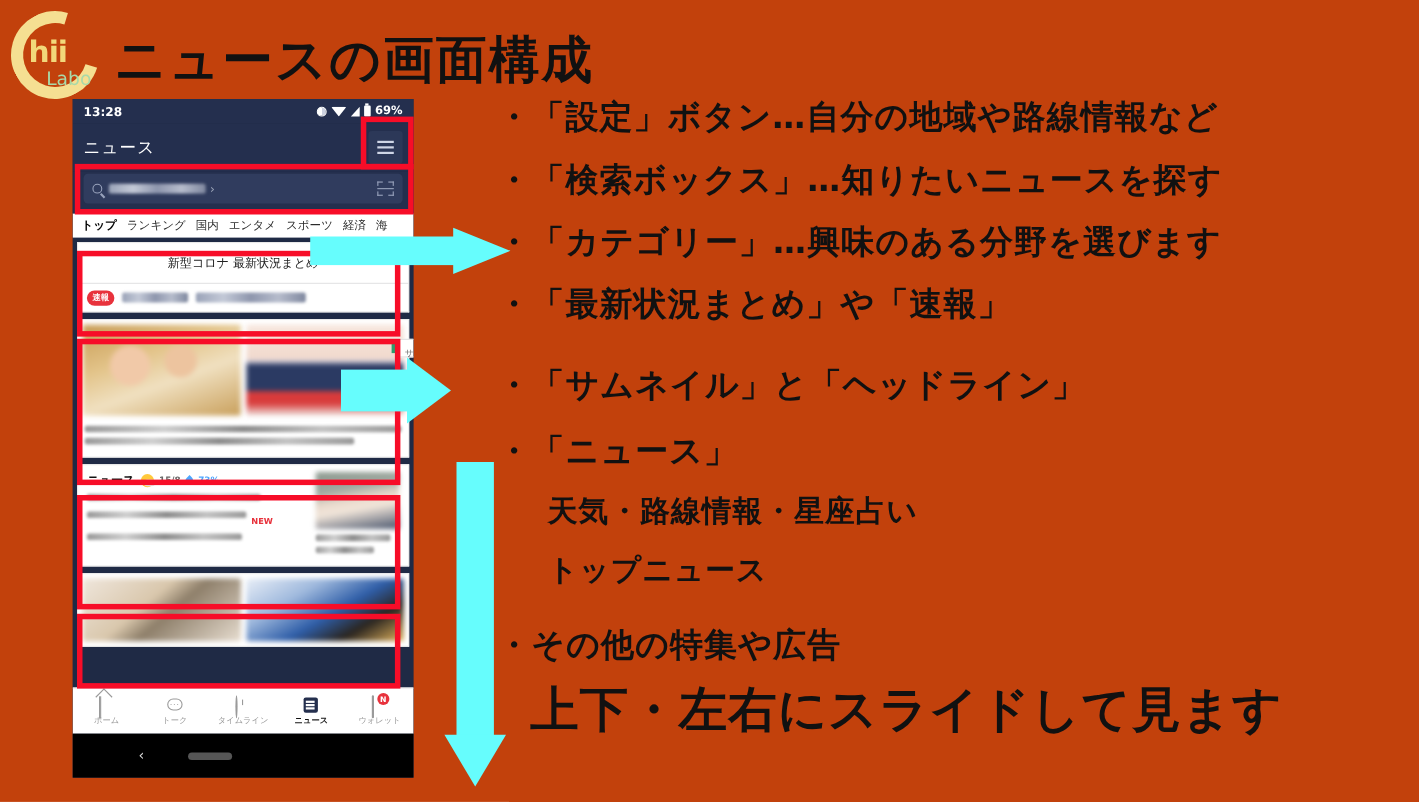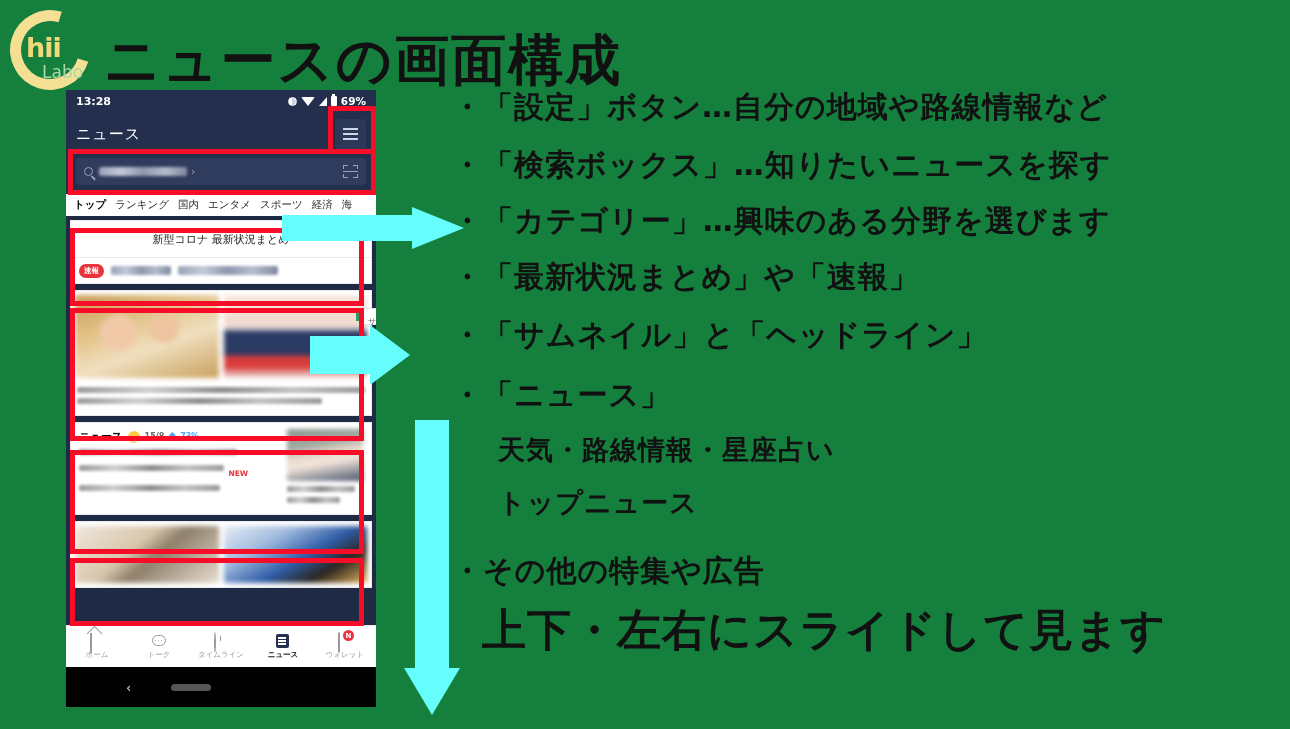--- a/index.html
+++ b/index.html
@@ -2,21 +2,21 @@
 <html><head>
 <meta charset="utf-8">
 <style>
   * { box-sizing: border-box; margin: 0; padding: 0; }
   html, body {
     width: 1290px; height: 729px;
     background: #ffffff;
     font-family: "DejaVu Sans", sans-serif;
     overflow: hidden;
   }
-  #stage { position: relative; width: 1290px; height: 729px; background:#15803d; }
+  #stage { position: relative; width: 1290px; height: 729px; background:#c2410c; }
 
   
   .logo { position:absolute; left:2px; top:4px; width:104px; height:92px; }
   .logo-c {
     position:absolute; left:8px; top:6px; width:80px; height:80px;
     border:11px solid #F5DF92; border-radius:50%;
     border-right-color:transparent;
     transform: rotate(-28deg);
   }
   .logo-hii {
@@ -26,21 +26,21 @@
   }
   .logo-labo {
     position:absolute; left:40px; top:58px;
     font-family:"DejaVu Sans", sans-serif;
     font-size:17px; color:#A9D9A8; font-weight:500;
   }
 
   
   .slide-title {
     position:absolute; left:104px; top:24px;
-    font-size:55px; font-weight:700; color:#111;
+    font-size:46px; font-weight:700; color:#111;
     font-family:Liberation Sans, sans-serif;
     letter-spacing:2px; white-space:nowrap;
   }
 
   
   .phone {
     position:absolute; left:66px; top:90px; width:310px; height:617px;
     background:#1F2A45; overflow:hidden;
   }
   .statusbar {
@@ -377,21 +377,21 @@
   <div class="arrow-down" style="left:404px; top:420px; width:56px; height:295px;">
     <div class="shaft" style="left:11px; width:34px; height:250px;"></div>
     <div class="head" style="left:0; top:248px; border-width:47px 28px 0 28px;"></div>
   </div>
 
   <div class="bullets">
     <div class="bl lvl1" style="margin-top:0;">・「設定」ボタン…自分の地域や路線情報など</div>
     <div class="bl lvl1" style="margin-top:28px;">・「検索ボックス」…知りたいニュースを探す</div>
     <div class="bl lvl1" style="margin-top:26px;">・「カテゴリー」…興味のある分野を選びます</div>
     <div class="bl lvl1" style="margin-top:26px;">・「最新状況まとめ」や「速報」</div>
-    <div class="bl lvl1" style="margin-top:28px;">・「サムネイル」と「ヘッドライン」</div>
+    <div class="bl lvl1" style="margin-top:44px;">・「サムネイル」と「ヘッドライン」</div>
     <div class="bl lvl1" style="margin-top:30px;">・「ニュース」</div>
     <div class="bl lvl2" style="margin-top:26px;font-size:27px;">天気・路線情報・星座占い</div>
     <div class="bl lvl2" style="margin-top:26px;font-size:27px;">トップニュース</div>
     <div class="bl lvl1" style="margin-top:40px;">・その他の特集や広告</div>
     <div class="bl big" style="margin-top:22px;">上下・左右にスライドして見ます</div>
   </div>
 
 </div>
 
 </body></html>

